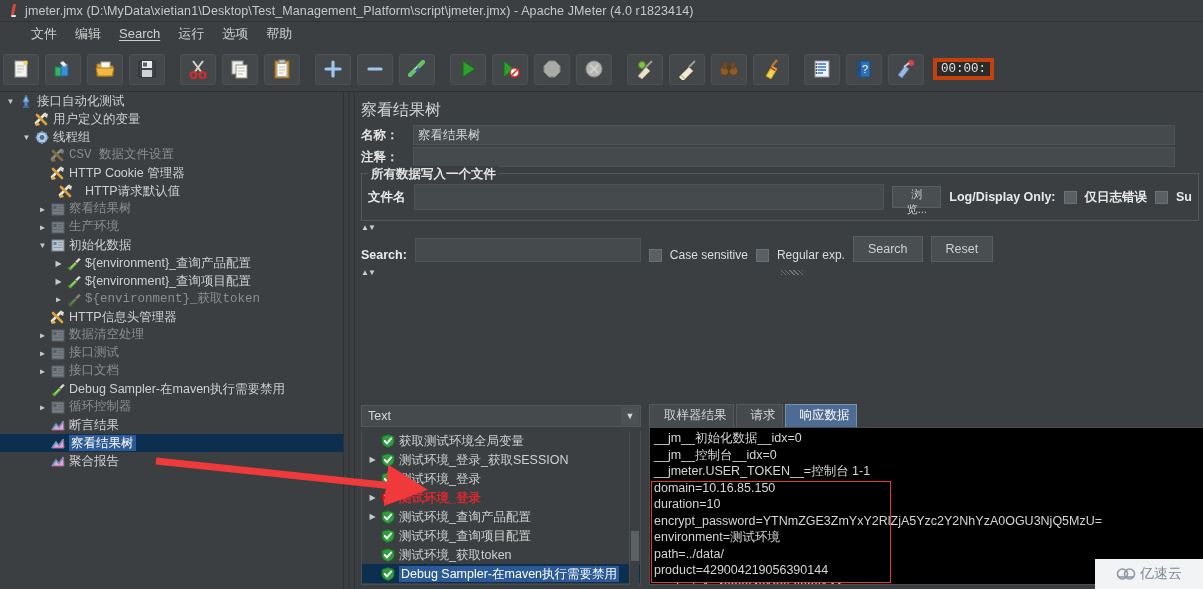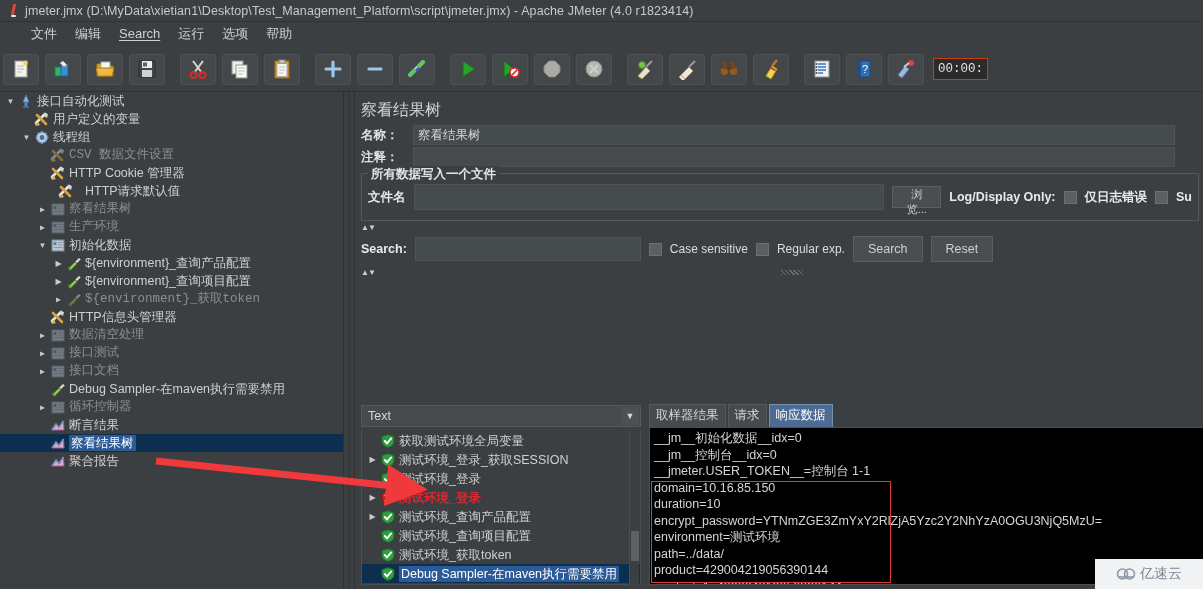--- a/index.html
+++ b/index.html
@@ -69,21 +69,21 @@
     background: #44484b;
     border: 1px solid #4e5255;
     border-radius: 3px;
     display: flex; align-items: center; justify-content: center;
     cursor: pointer; position: relative; flex: none;
   }
   .tb-btn svg { display: block; }
   .timer-box {
     margin-left: 6px;
     height: 22px; min-width: 52px;
-    background: #2b2b2b; border: 1px solid #c2410c;
+    background: #2b2b2b; border: 4px solid #c2410c;
     color: #e2e2e2; font-family: "Liberation Mono", "DejaVu Sans Mono", monospace;
     font-size: 12.5px; display: flex; align-items: center;
     padding: 0 4px; overflow: hidden; white-space: nowrap;
   }
 
   
   .body-area {
     position: absolute; left: 0; top: 92px; width: 1203px; height: 497px;
     background: #3c3f41;
   }
@@ -163,21 +163,21 @@
   .splitter-h .arrows {
     position: absolute; left: 2px; top: 0; font-size: 8px; color: #cfcfcf;
     letter-spacing: -1px;
   }
   .splitter-h .grip {
     position: absolute; left: 50%; top: 2px; width: 22px; height: 5px;
     background: repeating-linear-gradient(45deg,#8a8f93 0 1px, transparent 1px 3px);
     opacity: .65;
   }
 
-  .search-row { display: flex; align-items: center; gap: 8px; margin: 4px 0 0 6px; }
+  .search-row { display: flex; align-items: flex-end; gap: 8px; margin: 4px 0 0 6px; }
 
   
   .lower {
     position: absolute; left: 6px; top: 313px; width: 999px; height: 180px;
   }
   .result-list {
     position: absolute; left: 0; top: 26px; width: 280px; bottom: 0;
     background: #3c3f41; border: 1px solid #4a4e51; border-top: none;
     overflow: hidden;
   }
@@ -201,21 +201,21 @@
   .res-row.failed .rlabel { color: #d9282f; font-weight: bold; }
   .rtoggle { width: 13px; flex: none; font-size: 8px; color: #c8c8c8;
              display:flex; align-items:center; justify-content:center; }
 
   .tabs-holder {
     position: absolute; left: 288px; top: 0; right: 0; bottom: 0;
   }
   .tabs { display: flex; align-items: flex-end; height: 22px; gap: 2px; }
   .tab {
     background: #454a4d; border: 1px solid #55595c; border-bottom: none;
-    color: #d6d6d6; font-size: 12.5px; padding: 2px 6px 3px 6px; cursor: pointer;
+    color: #d6d6d6; font-size: 12.5px; padding: 2px 6px 3px 14px; cursor: pointer;
   }
   .tab.active { background: #4e6b93; border-color: #7390b5; color: #ffffff; }
   .resp-body {
     position: absolute; left: 0; top: 22px; right: 0; bottom: 0;
     background: #000000; border: 1px solid #4a4e51;
     overflow: hidden; padding: 2px 0 0 4px;
   }
   .resp-line {
     color: #d5d5d5; font-size: 12.5px; line-height: 16.5px; white-space: nowrap;
   }

